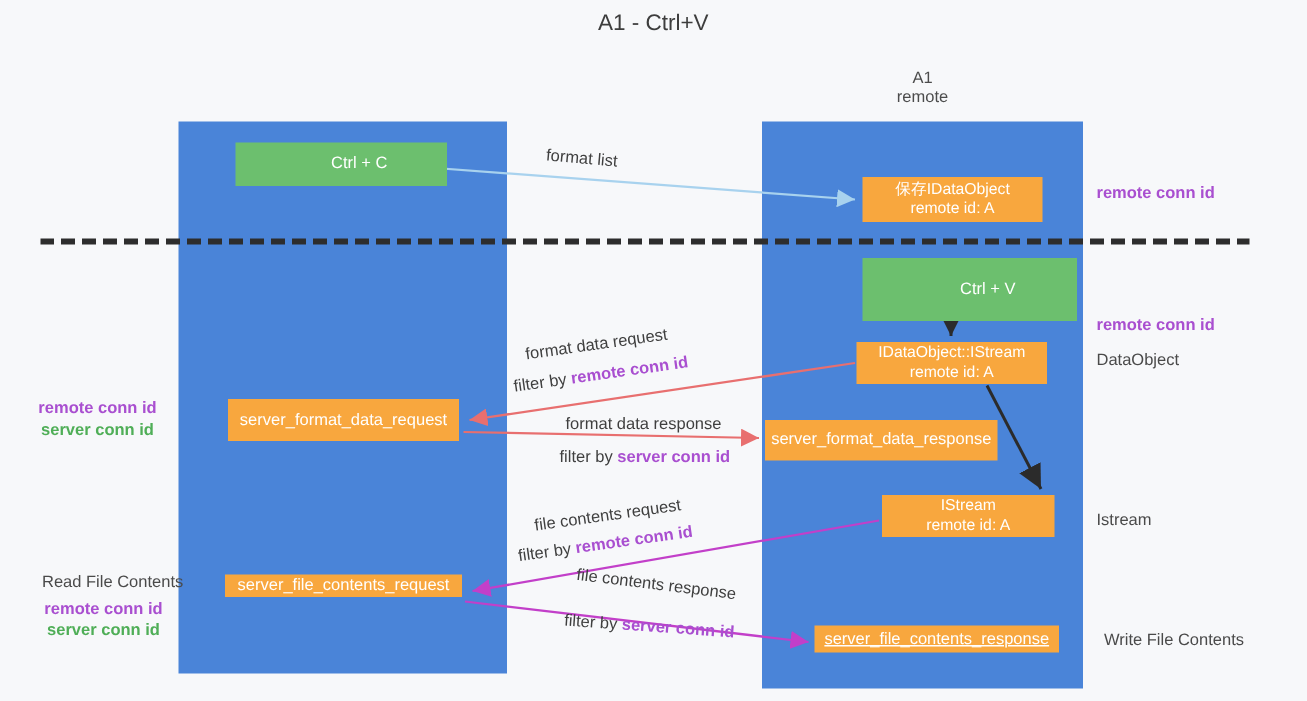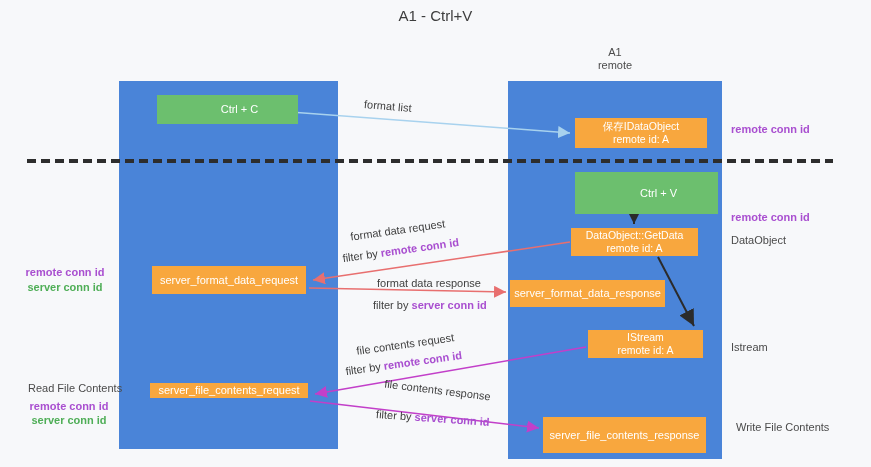--- a/index.html
+++ b/index.html
@@ -62,52 +62,52 @@
     <line x1="570" y1="242" x2="313" y2="280" stroke="#e86f6f" stroke-width="1.5" marker-end="url(#mRed)"></line>
     <line x1="309" y1="288" x2="506" y2="292" stroke="#e86f6f" stroke-width="1.5" marker-end="url(#mRed)"></line>
     <line x1="586" y1="347" x2="315" y2="394" stroke="#c23fc9" stroke-width="1.5" marker-end="url(#mMag)"></line>
     <line x1="310" y1="401" x2="539" y2="428" stroke="#c23fc9" stroke-width="1.5" marker-end="url(#mMag)"></line>
   </svg>
 
   <div class="box green" style="left:157px;top:95px;width:117px;height:29px;">
     <div>Ctrl + C</div>
   </div>
 
-  <div class="box orange" style="left:575px;top:118px;width:132px;height:30px;">
+  <div class="box orange" style="left:575px;top:118px;width:120px;height:30px;">
     <div class="l2">保存IDataObject</div>
     <div class="l2">remote id: A</div>
   </div>
 
   <div class="box green" style="left:575px;top:172px;width:119px;height:42px;text-align:center;">
     <div>Ctrl + V</div>
   </div>
 
   <div class="box orange" style="left:571px;top:228px;width:127px;height:28px;">
-    <div class="l2">DataObject::GetData</div>
+    <div class="l2">IDataObject::IStream</div>
     <div class="l2">remote id: A</div>
   </div>
 
   <div class="box orange" style="left:510px;top:280px;width:155px;height:27px;">
     <div>server_format_data_response</div>
   </div>
 
   <div class="box orange" style="left:152px;top:266px;width:154px;height:28px;">
     <div>server_format_data_request</div>
   </div>
 
   <div class="box orange" style="left:588px;top:330px;width:115px;height:28px;">
     <div class="l2">IStream</div>
     <div class="l2">remote id: A</div>
   </div>
 
   <div class="box orange" style="left:150px;top:383px;width:158px;height:15px;">
     <div>server_file_contents_request</div>
   </div>
 
-  <div class="box orange" style="left:543px;top:417px;width:163px;height:36px;">
+  <div class="box orange" style="left:543px;top:417px;width:163px;height:18px;text-decoration:underline;">
     <div>server_file_contents_response</div>
   </div>
 
   <div class="flabel" style="left:364px;top:100px;transform:rotate(5deg);">format list</div>
 
   <div class="flabel" style="left:350px;top:224px;transform:rotate(-8deg);">format data request</div>
   <div class="flabel" style="left:342px;top:244px;transform:rotate(-8deg);">
     <span>filter by</span>
     <span class="purple">remote conn id</span>
   </div>

